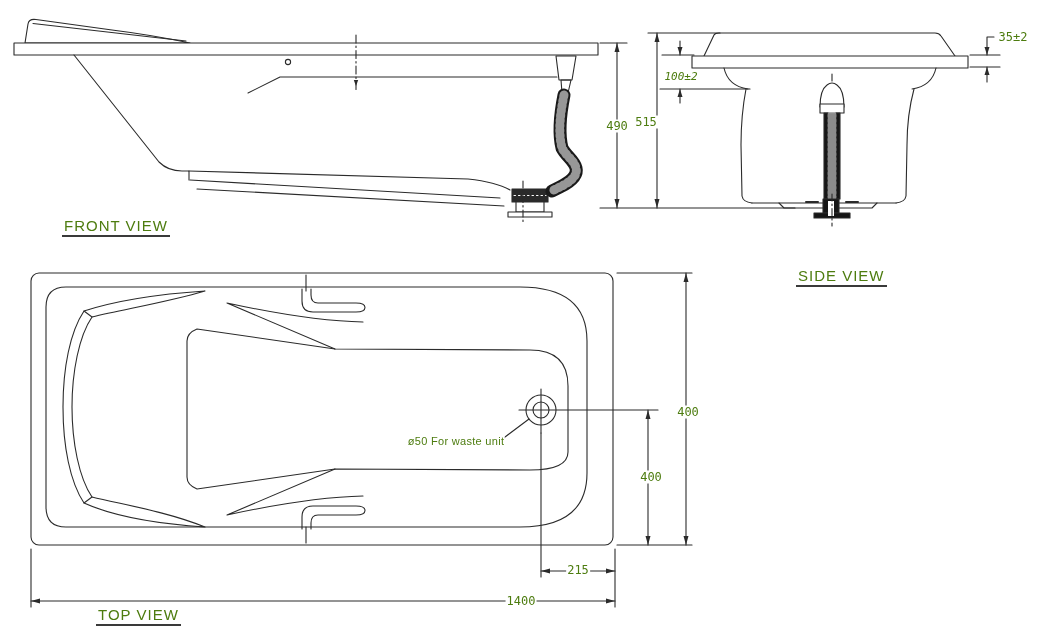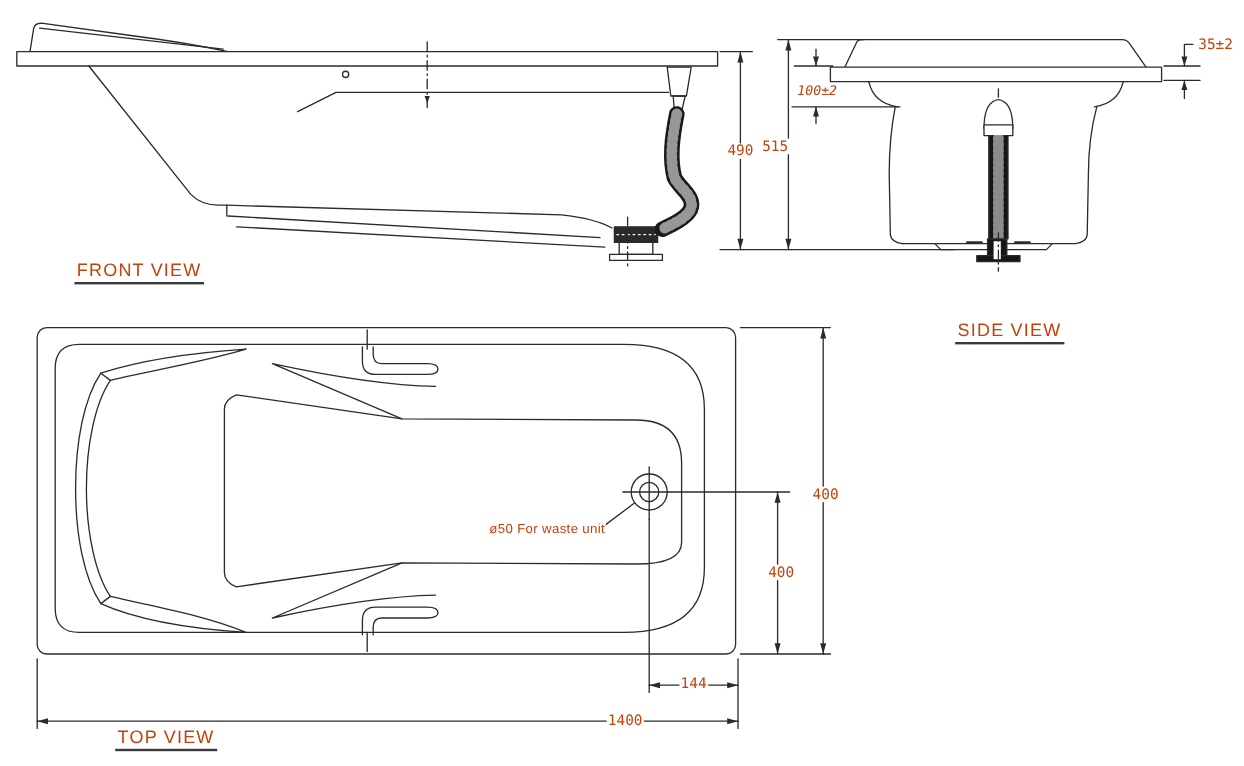--- a/index.html
+++ b/index.html
@@ -8,21 +8,21 @@
     width:1037px;height:638px;
     background:#ffffff;
     font-family:"Liberation Sans", sans-serif;
     color:#2b2b2b;
     overflow:hidden;
   }
   .canvas svg{position:absolute;left:0;top:0;}
   .lbl{
     position:absolute;
     white-space:nowrap;
-    color:#c2410c;
+    color:#4d7c0f;
   }
   .view-title{
     font-size:15px;
     letter-spacing:1px;
     border-bottom:2px solid #3a3a3a;
     padding:0 2px 1px 2px;
     font-weight:500;
   }
   .dim{
     font-family:"DejaVu Sans Mono", monospace;
@@ -189,18 +189,18 @@
   <span class="lbl view-title" style="left:62px;top:217px;">FRONT VIEW</span>
   <span class="lbl view-title" style="left:796px;top:229px;margin-top:38px;">SIDE VIEW</span>
   <span class="lbl view-title" style="left:96px;top:606px;">TOP VIEW</span>
 
   <span class="lbl dim" style="left:617px;top:126px;">490</span>
   <span class="lbl dim" style="left:646px;top:122px;text-align:right;">515</span>
   <span class="lbl dim small" style="left:681px;top:76px;">100±2</span>
   <span class="lbl dim" style="left:1013px;top:37px;">35±2</span>
   <span class="lbl dim" style="left:688px;top:412px;">400</span>
   <span class="lbl dim" style="left:651px;top:477px;">400</span>
-  <span class="lbl dim" style="left:578px;top:570px;">144</span>
+  <span class="lbl dim" style="left:578px;top:570px;">215</span>
   <span class="lbl dim" style="left:521px;top:601px;">1400</span>
 
   <span class="lbl note" style="left:444px;top:441px;margin-left:12px;">ø50 For waste unit</span>
 
 </div>
 
 </body></html>

